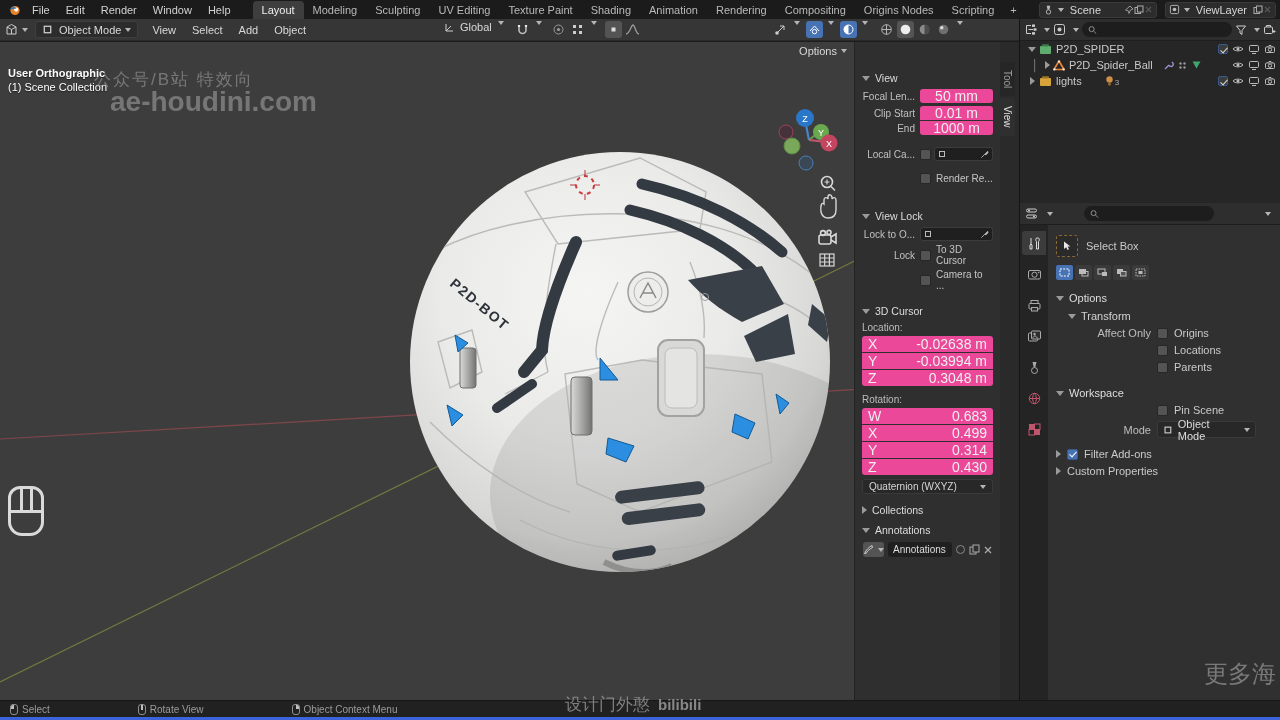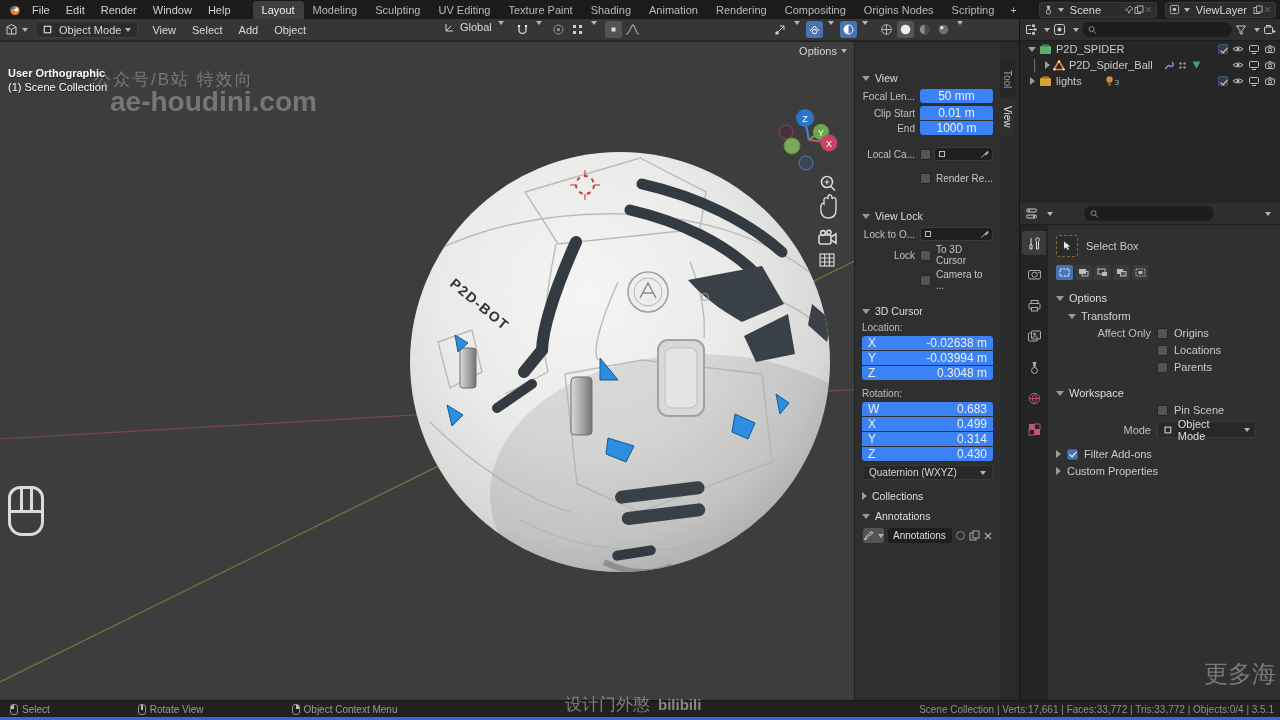--- a/index.html
+++ b/index.html
@@ -43,21 +43,21 @@
   .overlay-viewinfo { position:absolute; left:8px; top:24px; font-size:11px; color:#fdfdfd; text-shadow:0 1px 1px rgba(0,0,0,.5); line-height:14px; font-weight:bold; }
   .wm1 { position:absolute; left:94px; top:26px; font-size:17px; color:#9a9a9a; opacity:.62; letter-spacing:2px; }
   .wm2 { position:absolute; left:110px; top:44px; font-size:28px; font-weight:bold; color:#9d9d9d; opacity:.6; }
   .options-btn { position:absolute; right:172px; top:3px; font-size:11px; color:#d8d8d8; display:flex; align-items:center; z-index:6; }
 
   
   .npanel { position:absolute; top:0; right:19px; width:146px; height:658px; background:#2f2f30; border-left:1px solid #232323; font-size:10px; color:#c5c5c5; padding:22px 7px 0 7px; z-index:5; }
   .np-sec-hdr { display:flex; align-items:center; gap:5px; color:#dcdcdc; font-size:10.5px; margin:8px 0 5px; }
   .np-row { display:flex; align-items:center; margin:3px 0; }
   .np-lab { width:58px; text-align:right; padding-right:5px; color:#c0c0c0; flex:0 0 auto; }
-  .np-field { flex:1; background:#3b82f6; border-radius:3px; height:14px; display:flex; align-items:center; justify-content:center; color:#eeeeee; font-size:12px; }
+  .np-field { flex:1; background:#ec4899; border-radius:3px; height:14px; display:flex; align-items:center; justify-content:center; color:#eeeeee; font-size:14px; }
   .np-stack { display:flex; flex-direction:column; gap:1px; }
   .np-stack .np-field { border-radius:0; justify-content:space-between; padding:0 6px; }
   .np-stack .np-field:first-child { border-radius:3px 3px 0 0; }
   .np-stack .np-field:last-child { border-radius:0 0 3px 3px; }
   .objfield { flex:1; background:#1f1f1f; border:1px solid #3c3c3c; border-radius:3px; height:14px; display:flex; align-items:center; padding:0 3px; gap:3px; }
   .np-drop { background:#282828; border:1px solid #3a3a3a; border-radius:3px; height:15px; display:flex; align-items:center; justify-content:space-between; padding:0 6px; color:#d5d5d5; margin:4px 0; }
   .ann-row { display:flex; align-items:center; gap:3px; margin-top:6px; }
   .ann-name { flex:1; background:#1f1f1f; border-radius:3px; height:15px; display:flex; align-items:center; padding:0 5px; color:#dddddd; }
 
   
@@ -890,21 +890,20 @@
           <i style="left:2.5px;top:0;width:2px;height:5px"></i>
         </span>
       <span>Rotate View</span>
     </span>
     <span class="hint" style="margin-left:88px">
       <span class="mouse-glyph">
           <i style="right:0;top:0;width:3px;height:4px;border-radius:0 2px 0 0"></i>
         </span>
       <span>Object Context Menu</span>
     </span>
-    <span class="stats">Scene Collection | Verts:17,661 | Faces:33,772 | Tris:33,772 | Objects:0/4 | 3.5.1</span>
   </div>
 
   <div class="wm-bc">
     <span>设计门外憨</span>
     <span class="bili">bilibili</span>
   </div>
   <div class="wm-br">更多海</div>
 
   <div class="progress"></div>
 </div>

